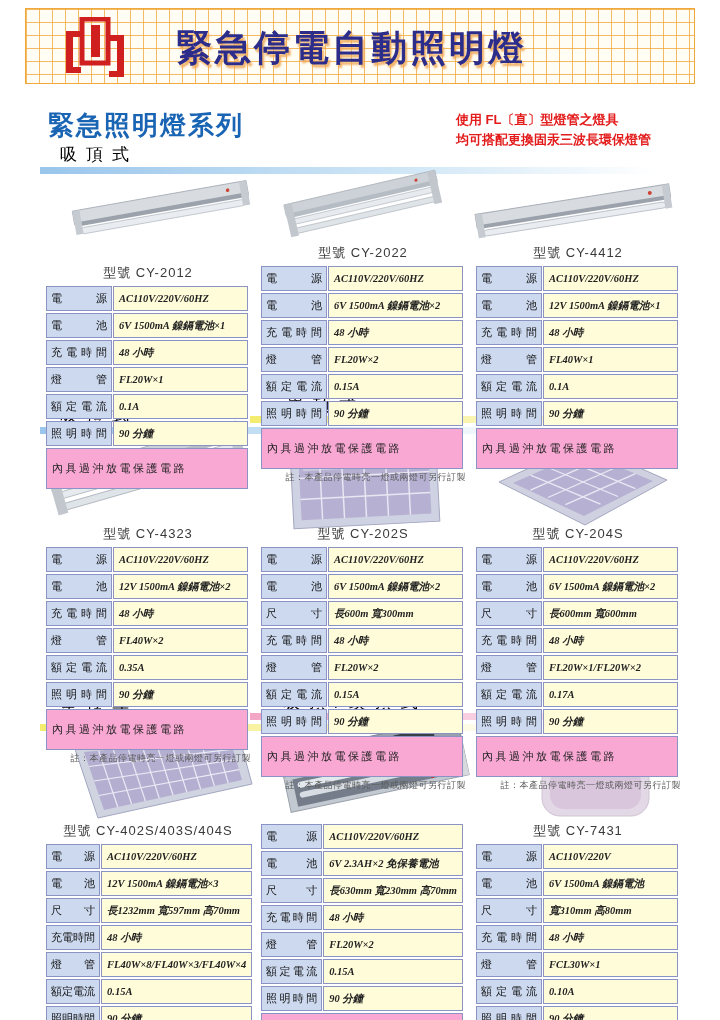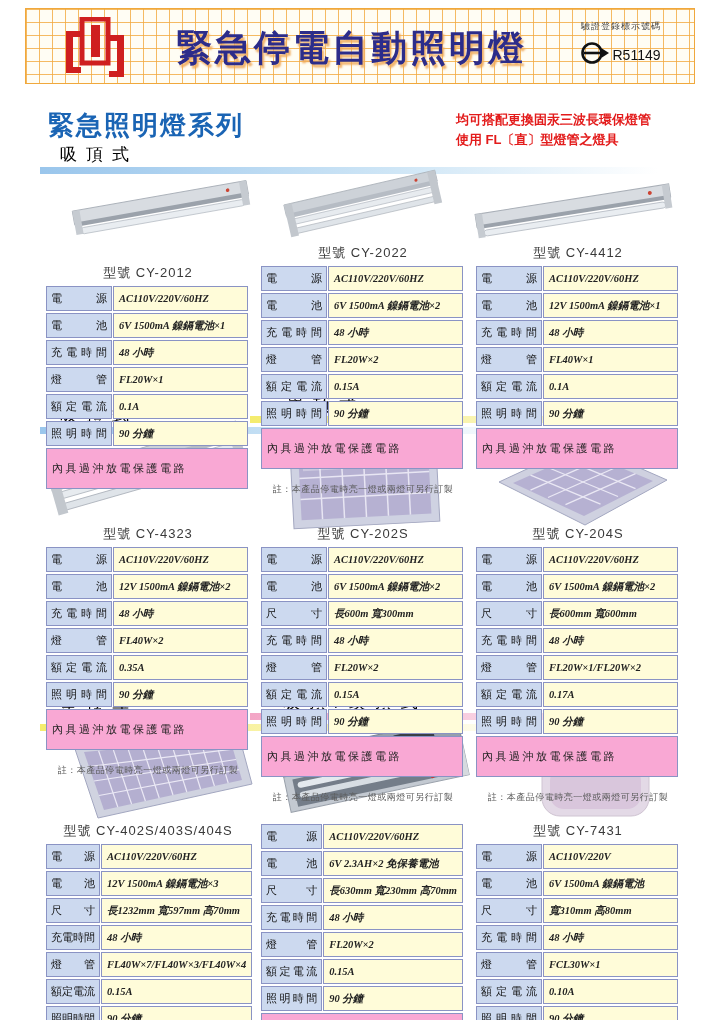--- a/index.html
+++ b/index.html
@@ -37,21 +37,21 @@
   .card-title{text-align:center;font-size:13px;color:#3a3a3a;letter-spacing:1px;
     margin-bottom:2px;white-space:nowrap;}
   table.spec{border-collapse:separate;border-spacing:1px 2px;width:204px;}
   table.spec td{border:1px solid #8a93c4;vertical-align:middle;}
   td.lbl{width:56px;background:#ccd9ef;font-size:11px;color:#111;padding:4px 4px;
     text-align:justify;text-align-last:justify;white-space:nowrap;}
   td.val{background:#fffcd9;font-family:"Liberation Serif",serif;font-style:italic;
     font-weight:bold;font-size:10.5px;color:#222;padding:2px 5px;white-space:nowrap;}
   tr.foot td{background:#f9a8d4;font-size:11px;color:#222;letter-spacing:2.5px;
     padding:12px 5px;white-space:nowrap;}
-  .card-note{font-size:9px;color:#5a5a5a;text-align:center;margin-top:12px;letter-spacing:.5px;
+  .card-note{font-size:9px;color:#5a5a5a;text-align:right;margin-top:0;letter-spacing:.5px;
     white-space:nowrap;}
 </style>
 </head>
 <body>
 
 <div id="page">
 
   <div class="banner">
     <div class="logo-wrap">
       <svg width="62" height="60" viewBox="0 0 62 60">
@@ -61,39 +61,26 @@
           <rect x="2" y="50" width="15" height="6"></rect>
           <rect x="18" y="2" width="26" height="44" fill="none" stroke="#cf1f1f" stroke-width="5"></rect>
           <rect x="27" y="8" width="9" height="32"></rect>
           <rect x="53" y="18" width="7" height="42"></rect>
           <rect x="45" y="18" width="15" height="6"></rect>
           <rect x="45" y="54" width="15" height="6"></rect>
         </g>
       </svg>
     </div>
     <div class="banner-title">緊急停電自動照明燈</div>
-    <div class="cert">
-      <div class="cert-label">驗證登錄標示號碼</div>
-      <div class="cert-row">
-        <span>
-          <svg width="28" height="28" viewBox="0 0 28 28">
-            <circle cx="11" cy="14" r="9.5" fill="none" stroke="#111" stroke-width="2.6"></circle>
-            <line x1="3" y1="14" x2="22" y2="14" stroke="#111" stroke-width="2.6"></line>
-            <polygon points="21,9.5 28,14 21,18.5" fill="#111"></polygon>
-          </svg>
-        </span>
-        <span class="cert-num">R51149</span>
-      </div>
-    </div>
   </div>
 
   <div class="series-title">緊急照明燈系列</div>
   <div class="usage-note">
+    <div>使用 FL〔直〕型燈管之燈具</div>
     <div>均可搭配更換固汞三波長環保燈管</div>
-    <div>使用 FL〔直〕型燈管之燈具</div>
   </div>
 
   <div class="cat-label" style="left:60px;top:143px;">吸頂式</div>
   <div class="cat-bar bar-blue" style="left:40px;top:167px;width:650px;"></div>
 
   <div class="cat-label" style="left:287px;top:394px;">崁頂式</div>
   <div class="cat-bar bar-yellow" style="left:250px;top:416px;width:440px;"></div>
   <div class="cat-label" style="left:60px;top:404px;">吸頂式</div>
   <div class="cat-bar bar-blue" style="left:40px;top:427px;width:525px;"></div>
 
@@ -448,21 +435,21 @@
           <tr>
             <td class="lbl">尺寸</td>
             <td class="val">長1232mm 寬597mm 高70mm</td>
           </tr>
           <tr>
             <td class="lbl">充電時間</td>
             <td class="val">48 小時</td>
           </tr>
           <tr>
             <td class="lbl">燈管</td>
-            <td class="val">FL40W×7/FL40W×3/FL40W×4</td>
+            <td class="val">FL40W×8/FL40W×3/FL40W×4</td>
           </tr>
           <tr>
             <td class="lbl">額定電流</td>
             <td class="val">0.15A</td>
           </tr>
           <tr>
             <td class="lbl">照明時間</td>
             <td class="val">90 分鐘</td>
           </tr>
           <tr class="foot">

